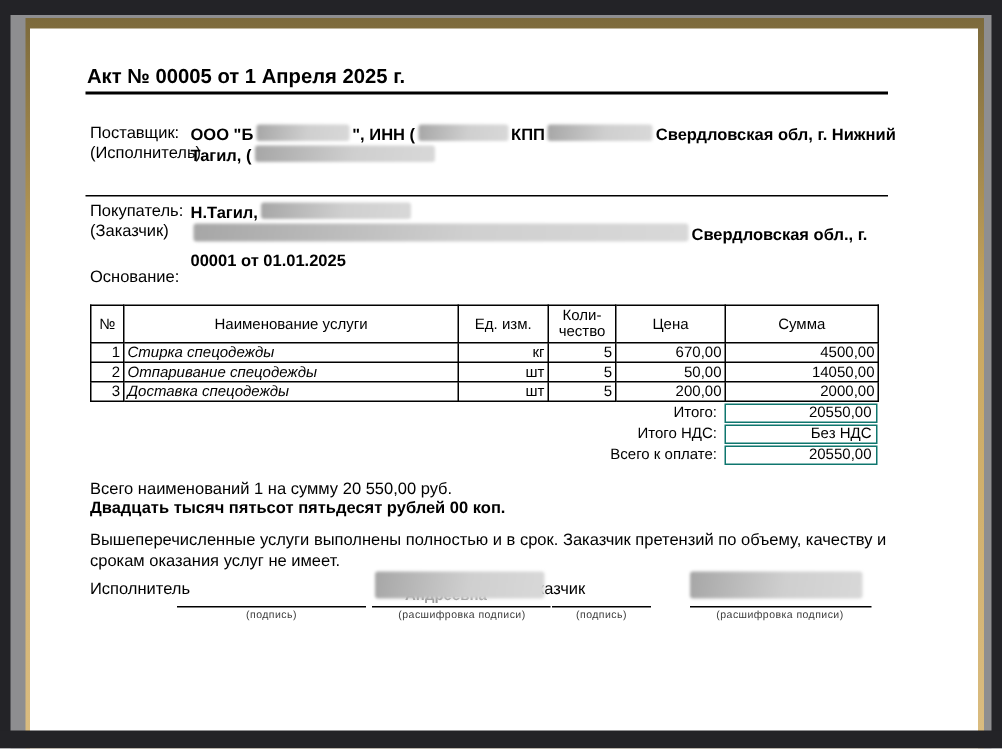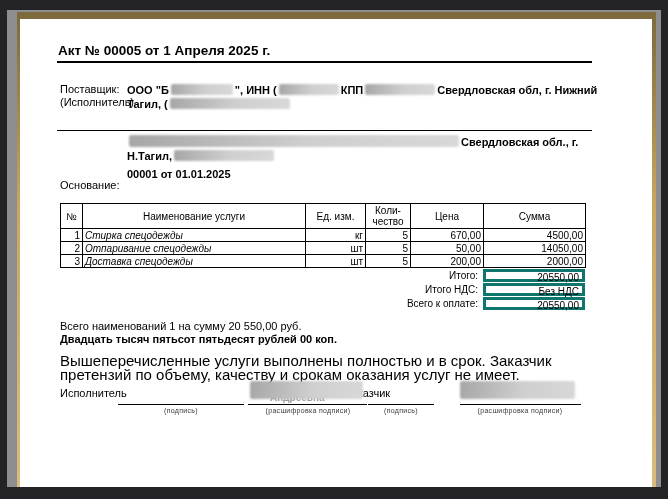--- a/index.html
+++ b/index.html
@@ -23,25 +23,25 @@
   .redact.blk{position:absolute;display:block;margin:0;}
 
   table.items{border-collapse:collapse;table-layout:fixed;font-size:10px;}
   table.items th,table.items td{border:1px solid #000;padding:0 2px;overflow:hidden;white-space:nowrap;}
   table.items th{font-weight:normal;text-align:center;height:24px;line-height:11px;white-space:normal;overflow-wrap:break-word;vertical-align:middle;}
   table.items td{height:12px;}
   .l{text-align:left;font-style:italic;} .r{text-align:right;}
 
   .tot-row{position:absolute;height:13px;font-size:10px;line-height:13px;}
   .tot-lbl{position:absolute;left:240px;width:218px;text-align:right;}
-  .tot-box{position:absolute;left:463px;width:102px;height:13px;border:3px solid #0f766e;box-sizing:border-box;
+  .tot-box{position:absolute;left:463px;width:102px;height:13px;border:1px solid #0f766e;box-sizing:border-box;
            text-align:right;padding-right:3px;line-height:11px;}
 
   .body-line{font-size:11px;line-height:14px;white-space:nowrap;}
-  .statement{font-size:15px;line-height:13.5px;white-space:normal;}
+  .statement{font-size:11px;line-height:13.5px;white-space:normal;}
   .sig-label{font-size:11px;}
   .sig-line{border-bottom:1px solid #000;height:17px;}
   .sig-cap{font-size:7px;color:#3a3a3a;text-align:center;letter-spacing:0.3px;}
   .partial-name{font-size:10px;font-weight:bold;color:#9a9a9a;z-index:1;}
   .z2{z-index:2;}
 </style>
 </head>
 <body>
 
 <div class="screen">
@@ -56,23 +56,27 @@
           <div>Поставщик:</div>
           <div>(Исполнитель)</div>
         </div>
         <div class="abs val" style="left:107px;top:64px;">
           <div><span>ООО "Б</span><span class="redact" style="width:62px;"></span><span>", ИНН (</span><span class="redact" style="width:60px;"></span><span>КПП</span><span class="redact" style="width:70px;"></span><span>Свердловская обл, г. Нижний</span></div>
           <div><span>Тагил, (</span><span class="redact" style="width:120px;"></span></div>
         </div>
 
         <div class="abs rule" style="left:37px;top:111px;width:535px;height:1px;"></div>
 
+        <div class="abs lbl" style="left:40px;top:116px;">
+          <div>Покупатель:</div>
+          <div>(Заказчик)</div>
+        </div>
         <div class="abs val" style="left:107px;top:116px;">
+          <div><span>Н.Тагил,</span><span class="redact" style="width:100px;"></span></div>
           <div><span class="redact" style="width:330px;height:12px;"></span><span>Свердловская обл., г.</span></div>
-          <div><span>Н.Тагил,</span><span class="redact" style="width:100px;"></span></div>
         </div>
 
         <div class="abs lbl" style="left:40px;top:160px;">Основание:</div>
         <div class="abs val" style="left:107px;top:148px;">00001 от 01.01.2025</div>
 
         <table class="items abs" style="left:40px;top:184px;width:525px;">
           <colgroup>
             <col style="width:22px;">
               <col style="width:223px;">
               <col style="width:60px;">

